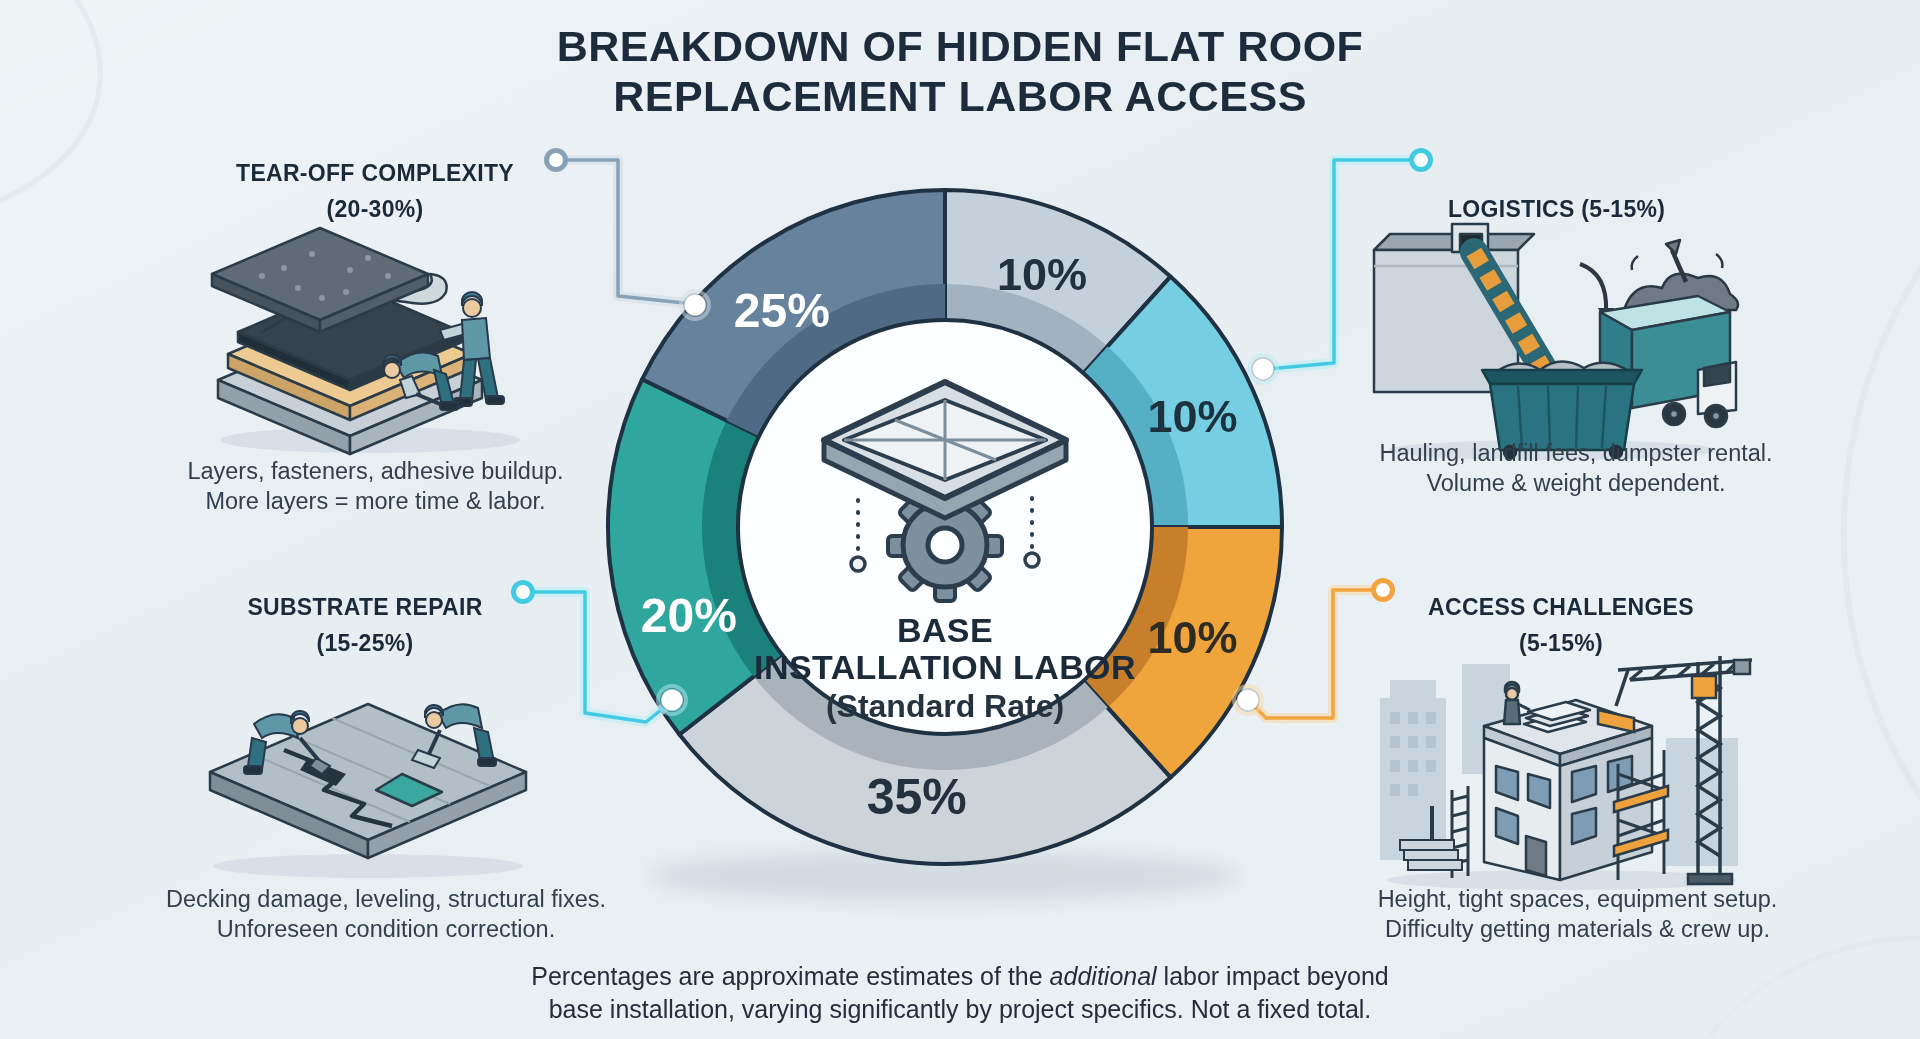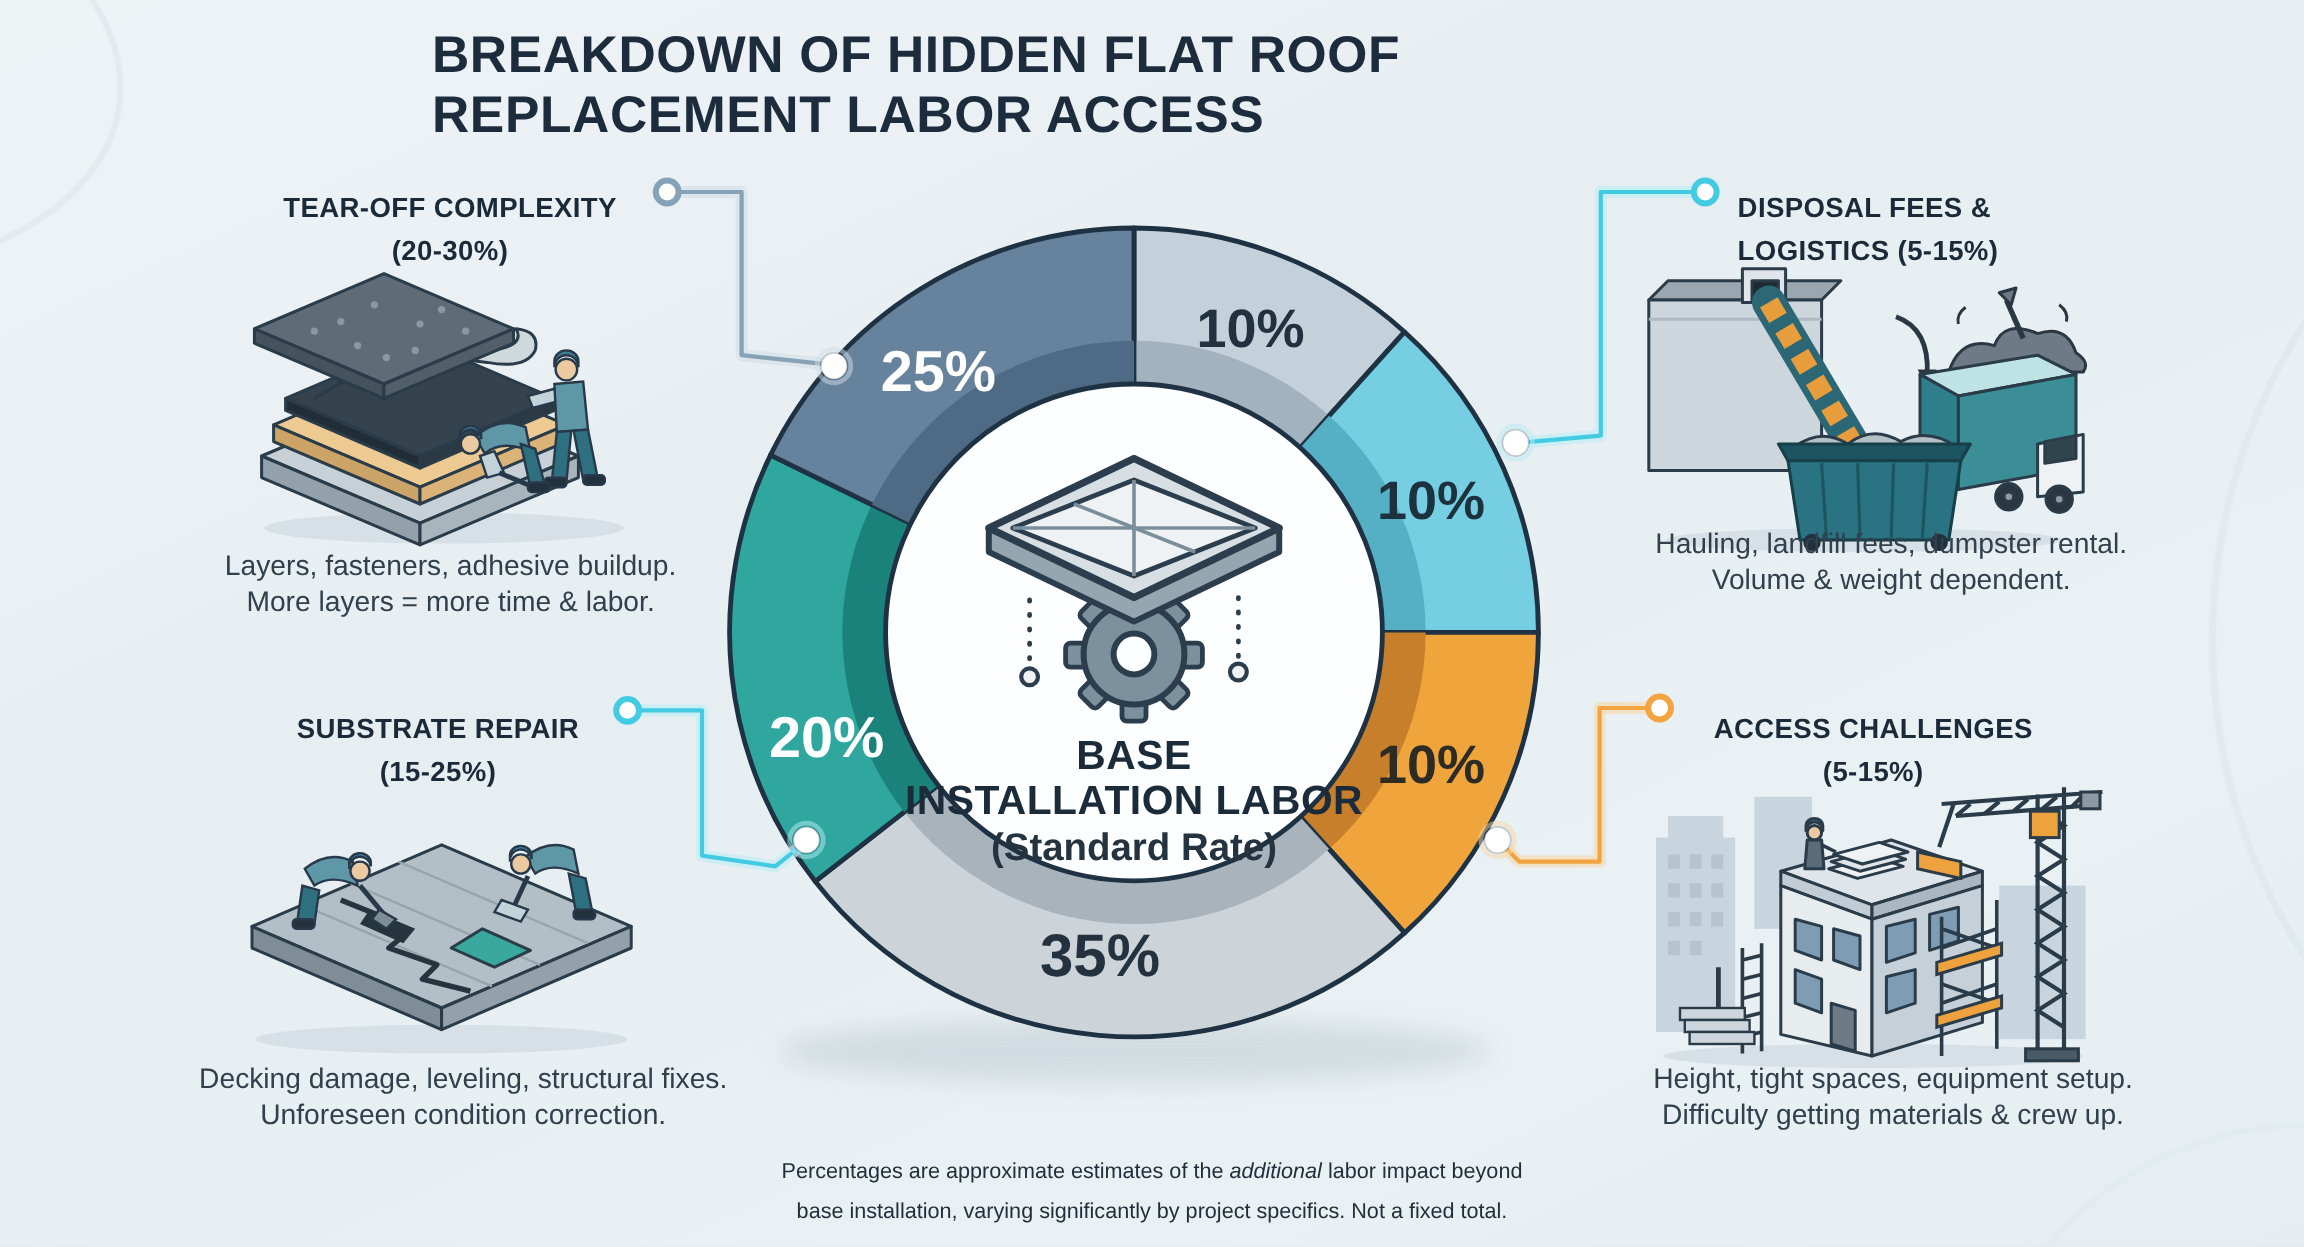--- a/index.html
+++ b/index.html
@@ -2,39 +2,39 @@
 <html><head>
 <meta charset="utf-8">
 <style>
   html,body{margin:0;padding:0;background:#dfe7ec;}
   .canvas{
     position:relative;width:1920px;height:1039px;overflow:hidden;
     background:linear-gradient(155deg,#eef3f6 0%,#e7eef2 40%,#eaf1f4 75%,#e5edf1 100%);
     font-family:"Liberation Sans",sans-serif;color:#1d2c3c;
   }
   .abs{position:absolute;}
-  .page-title{left:360px;top:22px;width:1200px;text-align:left;
+  .page-title{left:360px;top:22px;width:1200px;text-align:center;
     font-size:43px;font-weight:800;line-height:1.16;letter-spacing:.5px;color:#1d2c3c;}
   .heading{font-size:23px;font-weight:800;line-height:36px;letter-spacing:.3px;color:#1b2a39;}
   .caption{font-size:23.5px;font-weight:500;line-height:30px;color:#31404c;margin:0;}
   .tc{text-align:center;}
   .h-tearoff{left:150px;top:136px;width:450px;}
   .il-tearoff{left:200px;top:206px;}
   .cap-tearoff{left:118px;top:456px;width:515px;}
   .h-substrate{left:165px;top:570px;width:400px;}
   .il-substrate{left:196px;top:646px;}
   .cap-substrate{left:126px;top:884px;width:520px;}
   .h-disposal{left:1448px;top:136px;width:440px;text-align:left;}
   .il-disposal{left:1368px;top:210px;}
   .cap-disposal{left:1336px;top:438px;width:480px;}
   .h-access{left:1396px;top:570px;width:330px;}
   .il-access{left:1366px;top:640px;}
   .cap-access{left:1330px;top:884px;width:495px;}
   .footnote{left:470px;top:960px;width:980px;text-align:center;
-    font-size:18px;font-weight:500;line-height:33px;color:#222f3a;}
+    font-size:25px;font-weight:500;line-height:33px;color:#222f3a;}
   .footnote i{font-style:italic;}
   .center-label{left:745px;top:612px;width:400px;text-align:center;line-height:1.08;}
   .center-label .cl1,.center-label .cl2{font-size:34px;font-weight:700;color:#1c2b3a;letter-spacing:.4px;}
   .center-label .cl3{font-size:32px;font-weight:600;color:#24333f;margin-top:4px;}
   #overlay{position:absolute;left:0;top:0;pointer-events:none;}
   #overlay text{font-family:"Liberation Sans",sans-serif;font-weight:700;}
   .illus{display:block;}
 </style>
 </head>
 <body>
@@ -138,21 +138,21 @@
       <path d="M278,82 L292,86 L298,116 L284,114 Z" fill="#2e6f80"></path>
       <rect x="282" y="112" width="18" height="8" rx="3" fill="#22313c"></rect>
     </g>
   </svg>
   <p class="abs caption tc cap-substrate">
     <span>Decking damage, leveling, structural fixes.</span><br>
     <span>Unforeseen condition correction.</span>
   </p>
 
   <h2 class="abs heading h-disposal">
-    <span>DISPOSAL FEES &amp;</span><br>
+    <br>
     <span>LOGISTICS (5-15%)</span>
   </h2>
   <svg class="abs illus il-disposal" width="375" height="250" viewBox="0 0 375 250">
     <ellipse cx="185" cy="240" rx="165" ry="10" fill="#d6e0e6"></ellipse>
     <g stroke="#2b3844" stroke-width="2.5" stroke-linejoin="round">
       <path d="M256,100 Q266,70 294,78 Q302,56 330,68 Q354,60 362,84 Q374,92 368,100 Z" fill="#6e7a85"></path>
       <line x1="304" y1="40" x2="318" y2="72" stroke-width="4.5"></line>
       <polygon points="298,34 312,30 308,44" fill="#6e7a85"></polygon>
       <path d="M270,46 Q262,52 264,60" fill="none"></path>
       <path d="M348,44 Q356,50 354,58" fill="none"></path>

